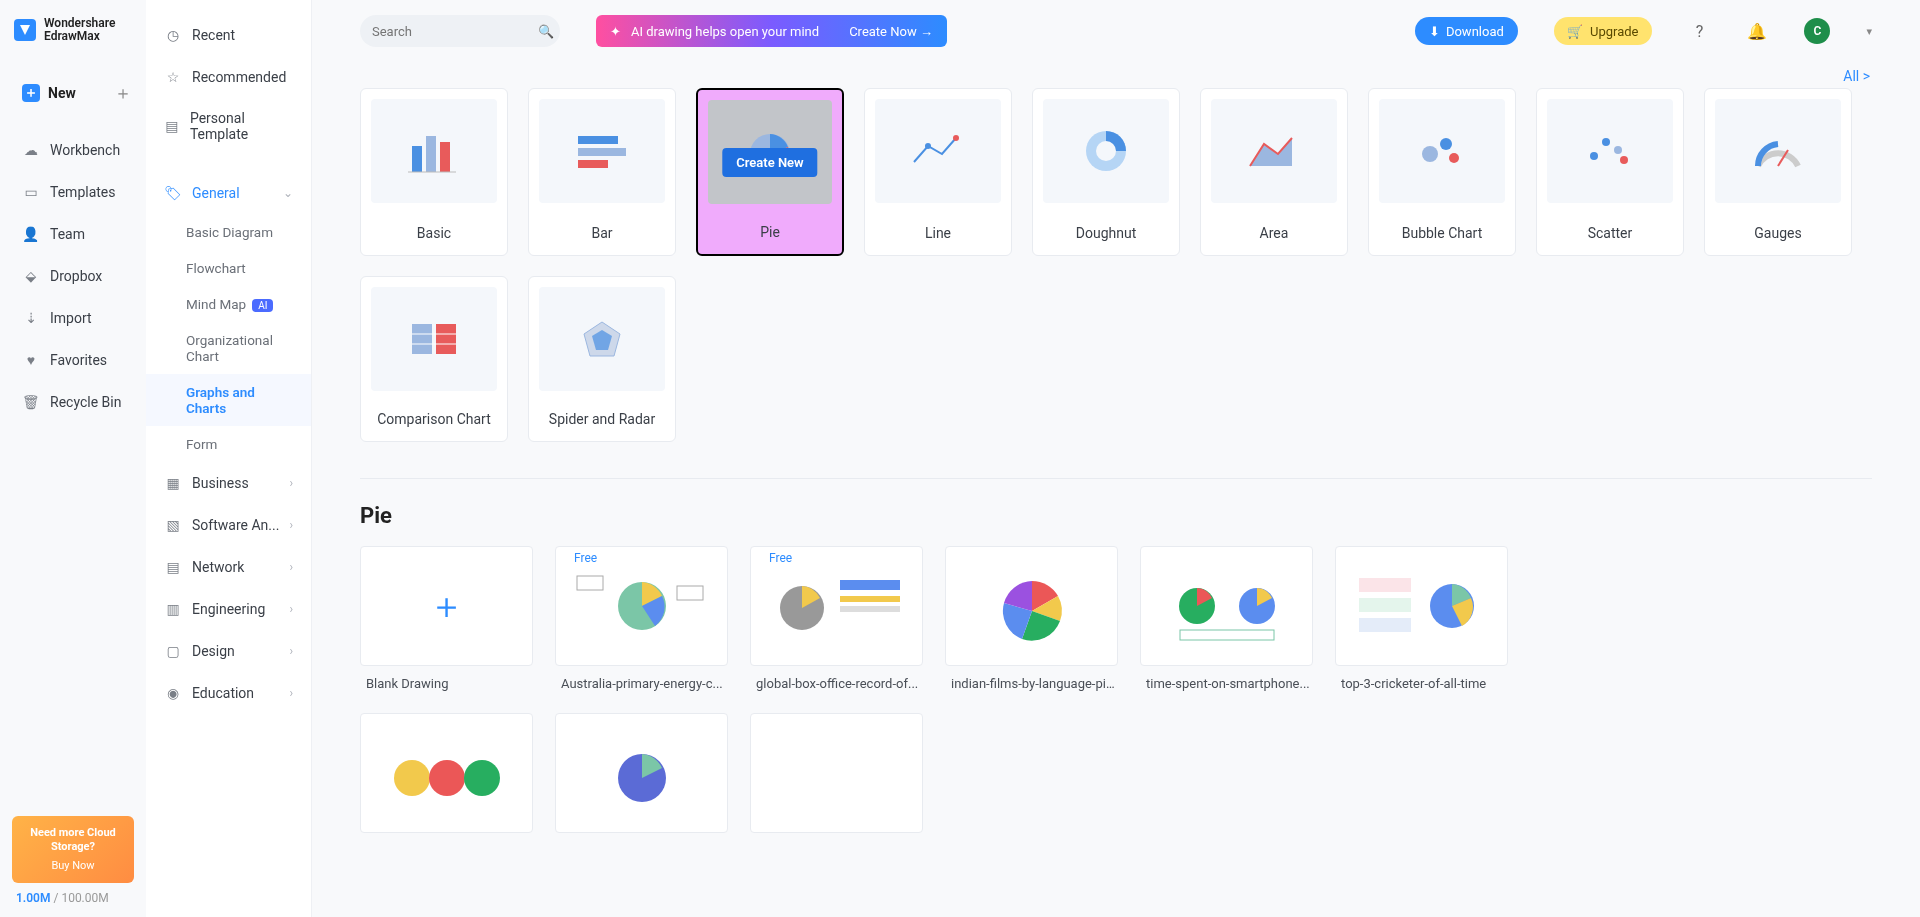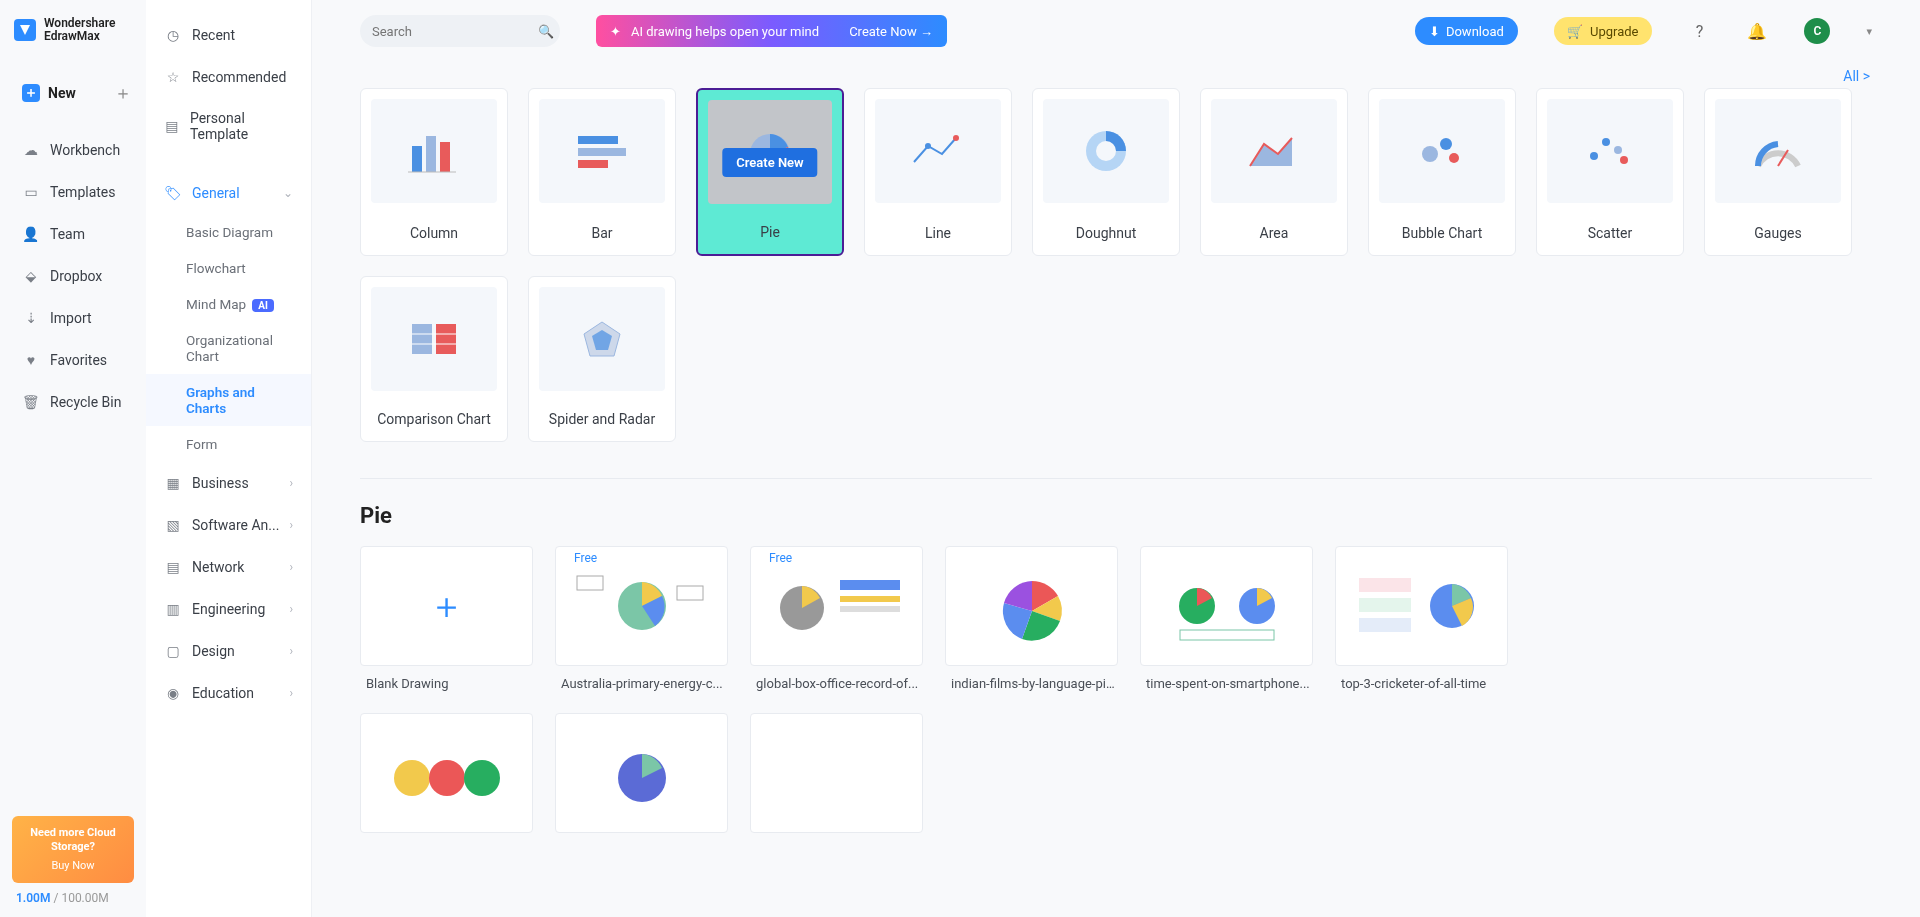--- a/index.html
+++ b/index.html
@@ -22,40 +22,40 @@
 .storage .used{ color:#2d8cff; font-weight:600;}
 
 .sidebar2 { width:166px; background:#fff; display:flex; flex-direction:column; padding-top:14px; border-right:1px solid #eef0f4;}
 .s2-item { display:flex; align-items:center; gap:10px; padding:12px 18px; color:#3a3f47; font-size:14px; cursor:pointer; position:relative;}
 .s2-item .ic { width:18px; height:18px; color:#7a7f87; display:flex; align-items:center; justify-content:center;}
 .s2-item.active { color:#2d8cff; }
 .s2-item.active .ic{ color:#2d8cff;}
 .s2-item .chev { margin-left:auto; color:#b0b4bc; font-size:12px;}
 .s2-sub { padding:10px 18px 10px 40px; color:#6b7078; font-size:13.5px; cursor:pointer;}
 .s2-sub.sel { color:#2d8cff; font-weight:600; background:#f5f8ff;}
-.badge-ai{ background:#4b6bff; color:#fff; font-size:10px; padding:1px 6px; border-radius:4px; margin-left:6px; font-weight:700;}
+.badge-ai{ background:#4b6bff; color:#fff; font-size:10px; padding:1px 6px; border-radius:4px; margin-left:6px; font-weight:400;}
 
 .main { flex:1; display:flex; flex-direction:column; padding:10px 48px 0 48px; overflow:auto;}
 .topbar { display:flex; align-items:center; gap:36px; height:42px;}
 .search { width:200px; height:32px; background:#eef1f5; border-radius:16px; display:flex; align-items:center; padding:0 12px; color:#999; font-size:13px;}
 .search input { border:none; background:transparent; outline:none; flex:1; font-size:13px;}
 .banner { height:32px; border-radius:6px; background:linear-gradient(90deg,#ff4fa0,#7b5bff,#2d8cff); display:flex; align-items:center; padding:0 14px; color:#fff; font-size:13px; gap:10px;}
 .banner .cta{ margin-left:20px; font-weight:400;}
 .spacer{flex:1;}
 .top-btn { height:28px; border-radius:14px; padding:0 14px; display:flex; align-items:center; gap:6px; font-size:13px; cursor:pointer;}
 .dl-btn{ background:#2d8cff; color:#fff;}
 .up-btn{ background:#ffe36e; color:#5a4a00;}
 .top-ic{ width:22px; height:22px; border-radius:50%; display:flex; align-items:center; justify-content:center; color:#666; cursor:pointer;}
 .avatar{ width:26px; height:26px; border-radius:50%; background:#1e8e4a; color:#fff; display:flex; align-items:center; justify-content:center; font-size:12px; font-weight:600;}
 .drop{ color:#888; font-size:11px;}
 
 .all-link{ text-align:right; color:#2d8cff; font-size:14px; padding:16px 2px 4px 0; cursor:pointer;}
 .chart-grid{ display:flex; flex-wrap:wrap; gap:20px;}
 .chart-card{ width:148px; border:1px solid #e8ebf0; border-radius:6px; background:#fff; display:flex; flex-direction:column; cursor:pointer; overflow:hidden;}
-.chart-card.sel{ border:2px solid #4c1d95; background:#5eead4;}
+.chart-card.sel{ border:2px solid #000000; background:#f0abfc;}
 .chart-thumb{ height:104px; margin:10px; border-radius:4px; background:#f4f7fb; display:flex; align-items:center; justify-content:center;}
 .chart-card.sel .chart-thumb{ background:#c2c5c9; padding-top:4px; }
 .chart-label{ text-align:center; padding:10px 4px 14px 4px; font-size:14px; color:#3a3f47;}
 .chart-card.sel .thumb-wrap{ position:relative;}
 .thumb-wrap{position:relative; flex:1;}
 .hoverb{ position:absolute; left:50%; top:58px; transform:translateX(-50%); background:#1f6fe0; color:#fff; font-size:13px; padding:7px 14px; border-radius:4px; font-weight:600; white-space:nowrap;}
 
 hr.divider{ border:none; border-top:1px solid #e8ebf0; margin:36px 0 24px 0;}
 .section-title{ font-size:22px; font-weight:700; color:#222; margin-bottom:18px;}
 .template-grid{ display:flex; flex-wrap:wrap; gap:22px;}
@@ -220,21 +220,21 @@
         <div class="thumb-wrap">
           <div class="chart-thumb">
             <svg width="60" height="50">
               <rect x="8" y="20" width="10" height="26" fill="#4a90e2"></rect>
               <rect x="22" y="10" width="10" height="36" fill="#9bb7e0"></rect>
               <rect x="36" y="16" width="10" height="30" fill="#e85b5b"></rect>
               <line x1="4" y1="46" x2="52" y2="46" stroke="#bbb"></line>
             </svg>
           </div>
         </div>
-        <div class="chart-label">Column</div>
+        <div class="chart-label">Basic</div>
       </div>
       <div class="chart-card">
         <div class="thumb-wrap">
           <div class="chart-thumb">
             <svg width="60" height="50">
               <rect x="6" y="10" width="40" height="8" fill="#4a90e2"></rect>
               <rect x="6" y="22" width="48" height="8" fill="#9bb7e0"></rect>
               <rect x="6" y="34" width="30" height="8" fill="#e85b5b"></rect>
             </svg>
           </div>

